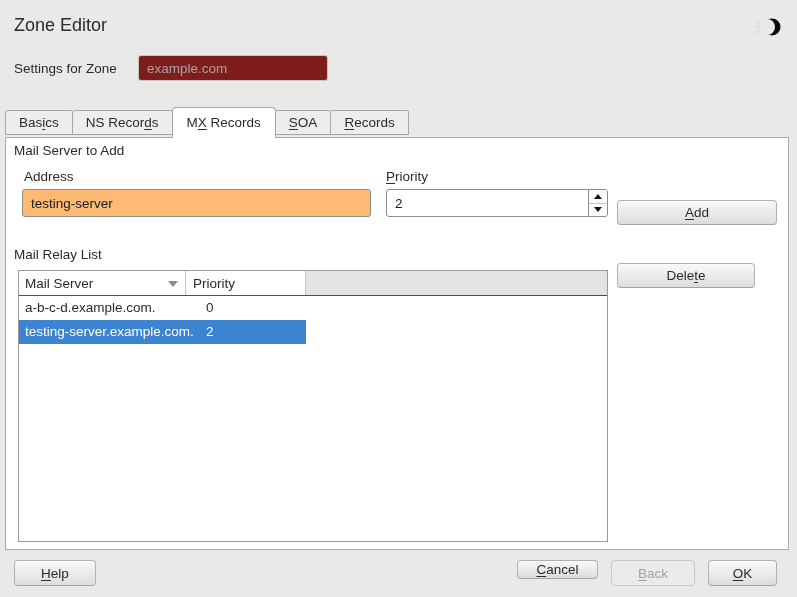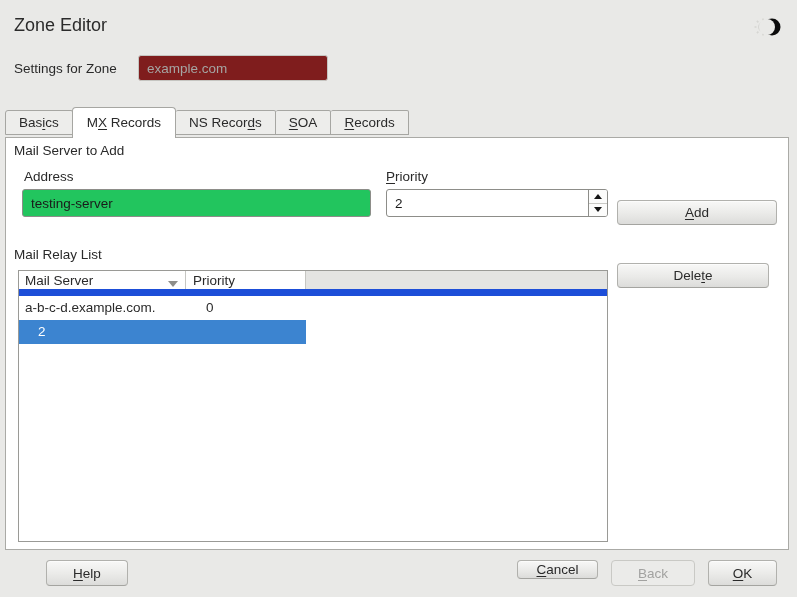--- a/index.html
+++ b/index.html
@@ -45,21 +45,21 @@
   .panel {
     position:absolute; left:5px; top:137px; width:784px; height:413px;
     background:#ffffff; border:1px solid #aaaaa6;
   }
 
   .sec-title-add  { position:absolute; left:14px; top:143px; }
   .addr-label     { position:absolute; left:24px; top:169px; }
   .prio-label     { position:absolute; left:386px; top:169px; }
 
   .text-input {
-    position:absolute; background:#22c55e; border:1px solid #8d8d89; border-radius:3px;
+    position:absolute; background:#fdba74; border:1px solid #8d8d89; border-radius:3px;
     font-size:13.5px; color:#1a1a1a; padding:0 8px;
     font-family:"Liberation Sans", sans-serif;
   }
   .addr-input { left:22px; top:189px; width:349px; height:28px; }
 
   .spinbox {
     position:absolute; left:386px; top:189px; width:222px; height:28px;
     background:#fff; border:1px solid #8d8d89; border-radius:3px;
     display:flex; overflow:hidden;
   }
@@ -74,49 +74,49 @@
   .tri-down { width:0; height:0; border-left:4px solid transparent; border-right:4px solid transparent; border-top:5px solid #141414; }
 
   .btn {
     position:absolute; display:flex; align-items:center; justify-content:center;
     background:linear-gradient(to bottom,#f8f8f7,#eaeae8 55%,#dcdcda);
     border:1px solid #b1b1ad; border-bottom-color:#a4a4a0; border-radius:4px;
     font-size:13.5px; color:#2a2a2a; cursor:default;
     box-shadow:0 1px 0 rgba(255,255,255,0.6) inset;
   }
   .btn-add    { left:617px; top:200px; width:160px; height:25px; }
-  .btn-delete { left:617px; top:263px; width:152px; height:25px; }
+  .btn-delete { left:617px; top:263px; width:138px; height:25px; }
 
   .sec-title-list { position:absolute; left:14px; top:247px; }
 
   
   .mtable {
     position:absolute; left:18px; top:270px; width:590px; height:272px;
     background:#fff; border:1px solid #9a9a96;
   }
-  .thead { display:flex; height:25px; border-bottom:7px solid #1d4ed8; background:#fff; }
+  .thead { display:flex; height:25px; border-bottom:1px solid #1d4ed8; background:#fff; }
   .th { display:flex; align-items:center; position:relative; }
   .th-server { width:167px; padding-left:6px; border-right:1px solid #c6c6c2; }
   .th-prio   { width:120px; padding-left:7px; border-right:1px solid #c6c6c2; }
   .th-fill   { flex:1; background:#e4e4e2; }
   .sort-tri {
     position:absolute; right:7px; top:10px; width:0; height:0;
     border-left:5px solid transparent; border-right:5px solid transparent;
     border-top:6px solid #8e8e8a;
   }
   .trow { display:flex; height:24px; line-height:24px; white-space:nowrap; }
   .td-server { width:168px; padding-left:6px; overflow:visible; }
   .td-prio   { padding-left:19px; }
   .trow.selected {
     background:linear-gradient(to right,#3c84d0 0,#3c84d0 287px,#ffffff 287px);
     color:#ffffff;
   }
 
   
-  .btn-help   { left:14px;  top:560px; width:82px; height:26px;margin-left:32px; }
+  .btn-help   { left:14px;  top:560px; width:82px; height:26px; }
   .btn-cancel { left:517px; top:560px; width:81px; height:19px; }
   .btn-back   { left:611px; top:560px; width:84px; height:26px;align-items:center; }
   .btn-ok     { left:708px; top:560px; width:69px; height:26px; }
   .btn.disabled {
     background:#ebebe9; border-color:#c9c9c5; color:#a2a2a0; box-shadow:none;
   }
 </style>
 </head>
 <body>
 
@@ -137,22 +137,22 @@
   </g>
   <circle cx="19" cy="16" r="8.5" fill="#0b0b0b"></circle>
   <circle cx="14" cy="16" r="8" fill="#e9e9e7"></circle>
 </svg>
 
 <div class="zone-label">Settings for Zone</div>
 <input class="zone-input" type="text" disabled="" value="example.com" style="">
 
 <div class="tabbar">
   <div class="tab"><span>Bas</span><span class="mn">i</span><span>cs</span></div>
+  <div class="tab"><span>NS Recor</span><span class="mn">d</span><span>s</span></div>
   <div class="tab active"><span>M</span><span class="mn">X</span><span> Records</span></div>
-  <div class="tab"><span>NS Recor</span><span class="mn">d</span><span>s</span></div>
   <div class="tab"><span></span><span class="mn">S</span><span>OA</span></div>
   <div class="tab"><span></span><span class="mn">R</span><span>ecords</span></div>
 </div>
 
 <div class="panel"></div>
 
 <div class="sec-title-add">Mail Server to Add</div>
 
 <div class="addr-label">Address</div>
 <input class="text-input addr-input" type="text" value="testing-server" style="">
@@ -185,20 +185,21 @@
     <div class="th th-prio">
       <span>Priority</span>
     </div>
     <div class="th th-fill"></div>
   </div>
   <div class="trow">
     <div class="td-server">a-b-c-d.example.com.</div>
     <div class="td-prio">0</div>
   </div>
   <div class="trow selected">
+    <div class="td-server">testing-server.example.com.</div>
     <div class="td-prio">2</div>
   </div>
 </div>
 
 <div class="btn btn-delete">
     <span><span>Dele</span><span class="mn">t</span><span>e</span></span>
   </div>
 
 <div class="btn btn-help">
     <span><span></span><span class="mn">H</span><span>elp</span></span>

